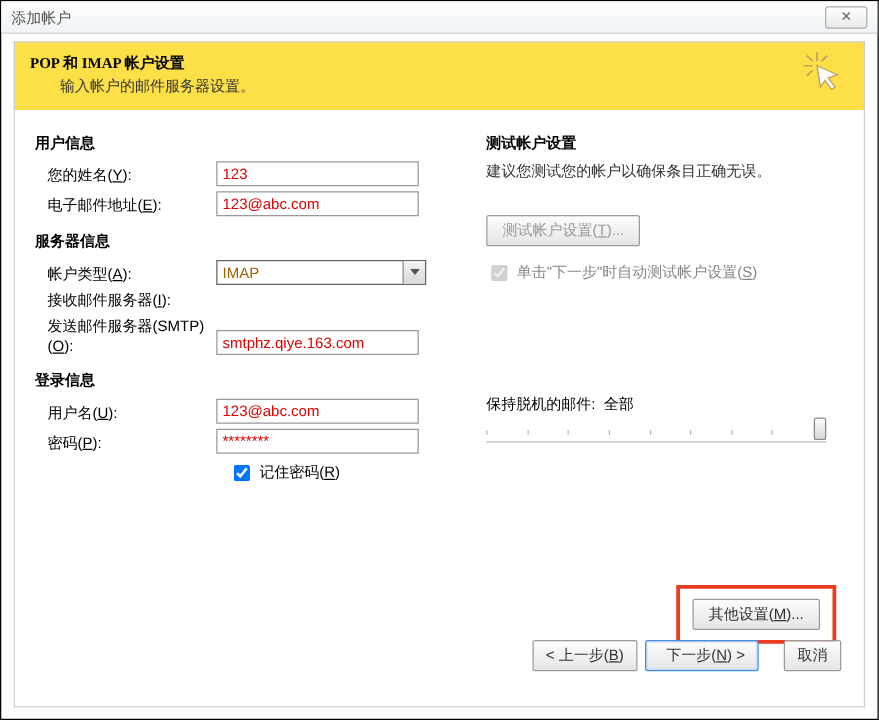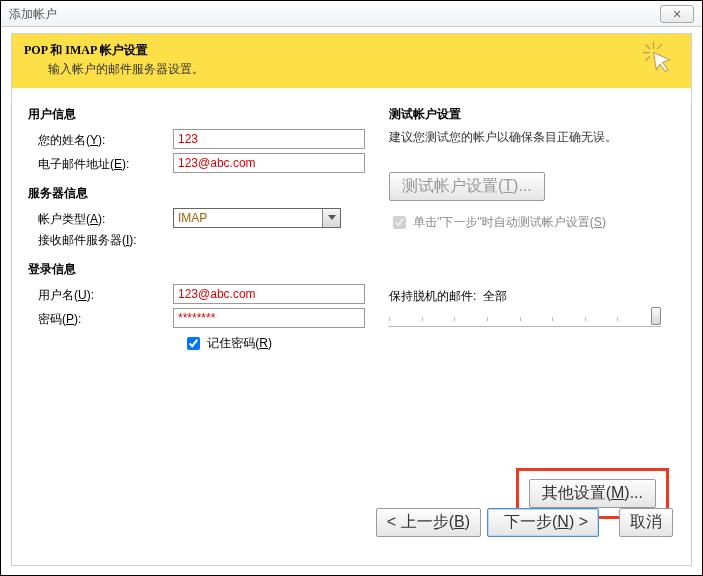--- a/index.html
+++ b/index.html
@@ -64,21 +64,21 @@
     height: 478px;
     position: relative;
   }
   .cols { display: flex; }
   .col-left { width: 345px; }
   .col-right { flex: 1; padding-left: 16px; }
   .section { font-weight: bold; margin: 4px 0 6px 0; }
   .row { display: flex; align-items: flex-end; margin: 4px 0; }
   .lbl { width: 145px; padding-left: 10px; }
   .inp, .sel {
-    width: 192px; height: 20px;
+    width: 162px; height: 20px;
     border: 1px solid #999;
     padding: 0 4px;
     font-size: 12px;
     color: #d00;
     background: #fff;
   }
   .sel-wrap {
     display: inline-flex; width: 168px; height: 20px;
     border: 1px solid #666;
   }
@@ -91,28 +91,28 @@
     display:flex;align-items:center;justify-content:center;
   }
   .under { text-decoration: underline; }
   .chk { margin-right: 4px; vertical-align: middle; }
   .right-sub { color:#333; margin-bottom: 14px; }
   .btn {
     display:inline-block;
     border:1px solid #9a9a9a;
     background: linear-gradient(#fdfdfd,#e5e5e5);
     padding: 3px 12px;
-    font-size: 16px;
+    font-size: 12px;
     color:#333;
     border-radius:2px;
   }
   .btn.disabled { color:#9a9a9a; }
   .auto-test { margin-top: 12px; color:#888; }
   .auto-test .lbltxt { color:#888; }
-  .offline-row { margin-top: 56px; }
+  .offline-row { margin-top: 87px; }
   .slider {
     margin-top: 6px;
     width: 272px; height: 16px;
     position: relative;
     border-bottom: 1px solid #bbb;
   }
   .slider .thumb {
     position:absolute; right:0; top:-4px;
     width:10px; height:18px;
     background:linear-gradient(#fcfcfc,#d7d7d7);
@@ -187,20 +187,24 @@
                 <path d="M0 0 L8 0 L4 5 Z" fill="#555"></path>
               </svg>
           </div>
         </div>
       </div>
 
       <div class="row">
         <div class="lbl">接收邮件服务器(<span class="under">I</span>):</div>
       </div>
 
+      <div class="row">
+        <div class="lbl">发送邮件服务器(SMTP)(<span class="under">O</span>):</div>
+        <input class="inp" value="smtphz.qiye.163.com" style="">
+      </div>
 
       <div class="section" style="margin-top:12px">登录信息</div>
 
       <div class="row">
         <div class="lbl">用户名(<span class="under">U</span>):</div>
         <input class="inp" value="123@abc.com" style="">
       </div>
 
       <div class="row">
         <div class="lbl">密码(<span class="under">P</span>):</div>

